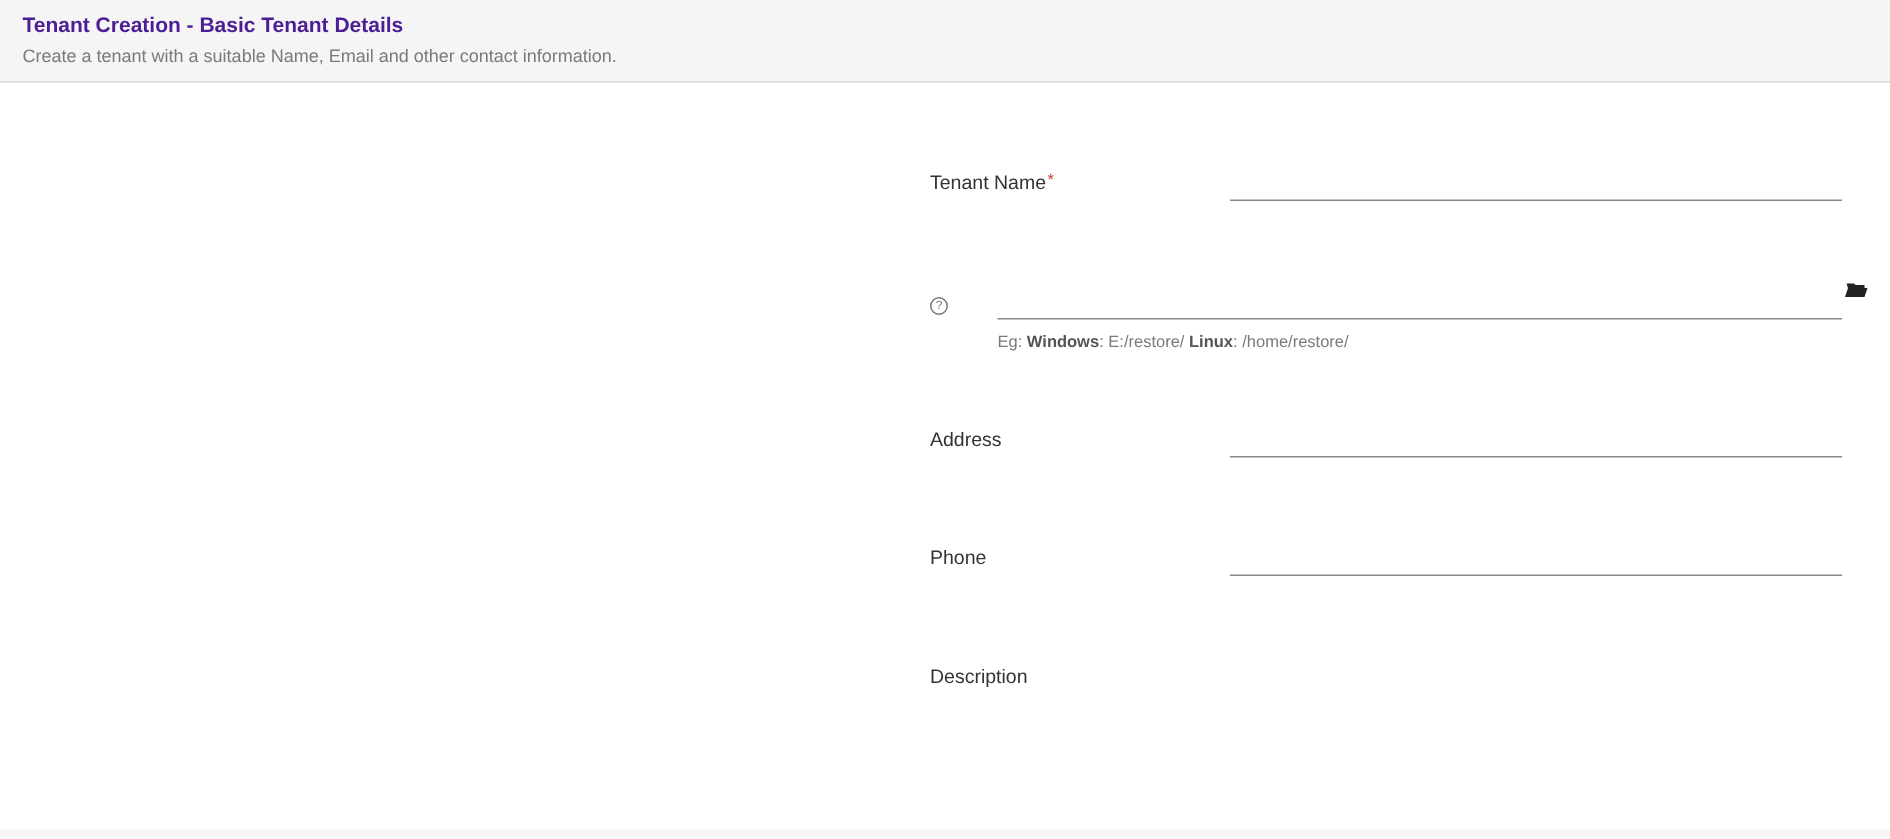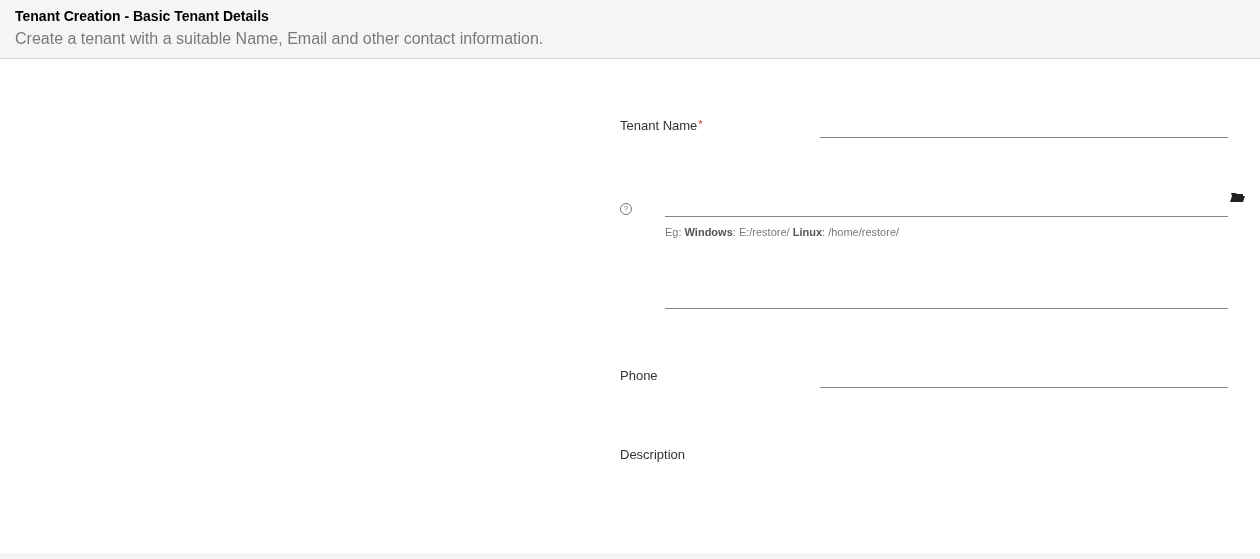--- a/index.html
+++ b/index.html
@@ -15,25 +15,25 @@
       overflow: hidden;
     }
     .header {
       background: #f5f5f5;
       border-bottom: 1px solid #d8d8d8;
       padding: 8px 15px 10px 15px;
     }
     .header-title {
       font-size: 14px;
       font-weight: 700;
-      color: #000000;
+      color: #4c1d95;
       margin-bottom: 6px;
     }
     .header-subtitle {
-      font-size: 16px;
+      font-size: 12px;
       color: #7a7a7a;
     }
     .form-area {
       padding-top: 55px;
       padding-left: 620px;
       padding-right: 14px;
     }
     .form-row {
       display: flex;
       align-items: flex-start;
@@ -146,20 +146,21 @@
             <path fill="#222" d="M2 6 h13 l-2 6 H0 z"></path>
           </svg>
       </span>
       <div class="hint">
         <span>Eg: </span><b>Windows</b><span>: E:/restore/ </span><b>Linux</b><span>: /home/restore/</span>
       </div>
     </div>
   </div>
 
   <div class="form-row">
+    <div class="label">Address</div>
     <div class="help-slot"></div>
     <div class="input-wrap">
       <input type="text" class="text-input" value="" style="">
     </div>
   </div>
 
   <div class="form-row">
     <div class="label">Phone</div>
     <div class="help-slot"></div>
     <div class="input-wrap">

